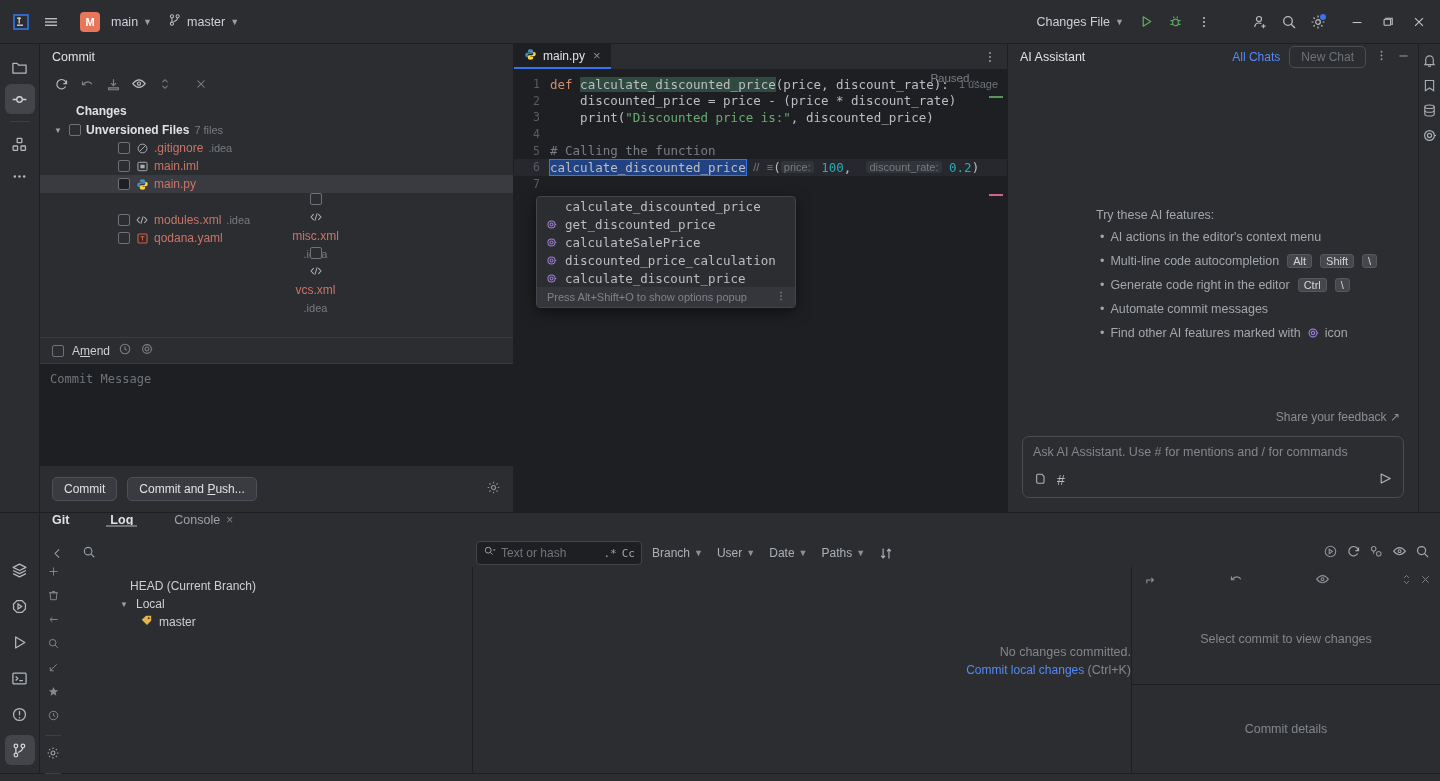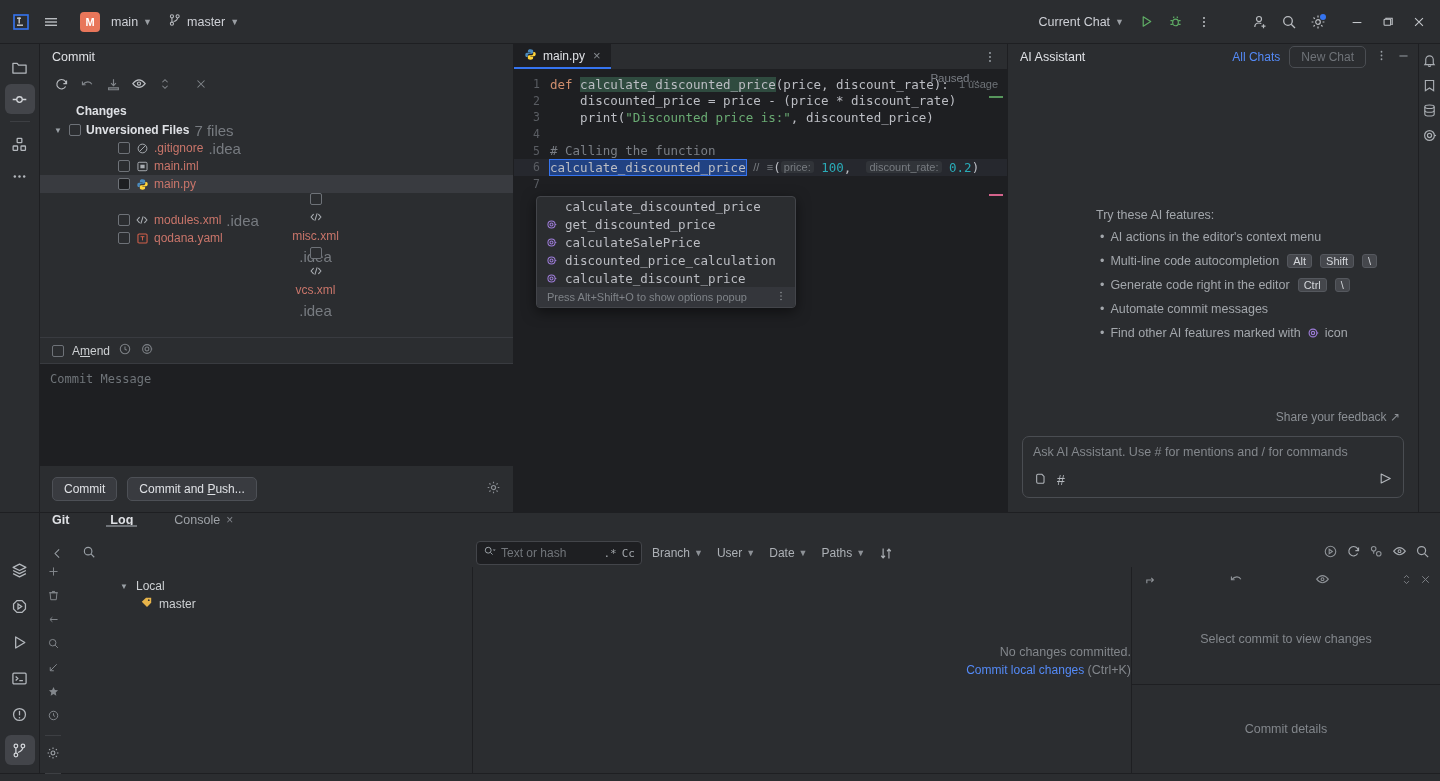--- a/index.html
+++ b/index.html
@@ -68,21 +68,21 @@
   .frow.sel { background: #393b40; }
   .tw-arrow { width: 12px; text-align: center; color: #9aa0a6; font-size: 8px; }
   .cb {
     width: 12px; height: 12px; border: 1px solid #6e7278; border-radius: 2px;
     background: #2b2d30; display: inline-block; flex: none;
   }
   .cb.dark { background: #1e1f22; }
   .fi { width: 14px; height: 14px; display: flex; align-items: center; justify-content: center; flex: none; }
   .fname { color: #c9756a; }
   .fname.grp { color: #dfe1e5; font-weight: bold; }
-  .fmeta { color: #777b80; font-size: 15px; }
+  .fmeta { color: #777b80; font-size: 11px; }
 
   .spacer-fill { flex: 1 1 auto; }
   .amend-row { height: 26px; display: flex; align-items: center; gap: 8px; padding: 0 12px; border-top: 1px solid #393b40; }
   .amend-row .lbl { font-size: 12px; color: #cdd0d3; }
   .amend-row .lbl u { text-decoration: underline; }
   .msgbox {
     flex: 1 1 auto; background: #1e1f22; border-top: 1px solid #393b40;
     padding: 8px 10px; font-family: "DejaVu Sans Mono", monospace; font-size: 12px; color: #6f7479;
   }
   .commit-actions { height: 46px; display: flex; align-items: center; padding: 0 12px; gap: 10px; }
@@ -240,21 +240,21 @@
               </g>
             </svg>
         </span>
         <span>master</span>
         <span class="caret">▼</span>
       </div>
     </div>
 
     <div class="tb-right">
       <div class="chip">
-        <span>Current Chat</span>
+        <span>Changes File</span>
         <span class="caret">▼</span>
       </div>
       <div class="ico-btn">
         <svg width="15" height="15" viewBox="0 0 16 16">
             <path d="M4.5 3L12.5 8L4.5 13Z" fill="none" stroke="#5fad65" stroke-width="1.3" stroke-linejoin="round"></path>
           </svg>
       </div>
       <div class="ico-btn">
         <svg width="15" height="15" viewBox="0 0 16 16">
             <g stroke="#5fad65" stroke-width="1.2" fill="none">
@@ -980,20 +980,23 @@
                   <circle cx="7" cy="7" r="4.3"></circle>
                   <path d="M10.2 10.2L14 14"></path>
                 </g>
               </svg>
           </span>
         </div>
       </div>
 
       <div class="git-main">
         <div class="git-branches">
+          <div class="brow" style="padding-left:90px;">
+            <span>HEAD (Current Branch)</span>
+          </div>
           <div class="brow" style="padding-left:78px;">
             <span class="tw-arrow">▼</span>
             <span>Local</span>
           </div>
           <div class="brow" style="padding-left:100px;">
             <span>
               <svg width="13" height="13" viewBox="0 0 16 16">
                   <path d="M2.2 7.2L7.4 2h6.4v6.4l-5.2 5.2z" fill="#e7b44a"></path>
                   <circle cx="10.8" cy="5.2" r="1.1" fill="#2b2d30"></circle>
                 </svg>

